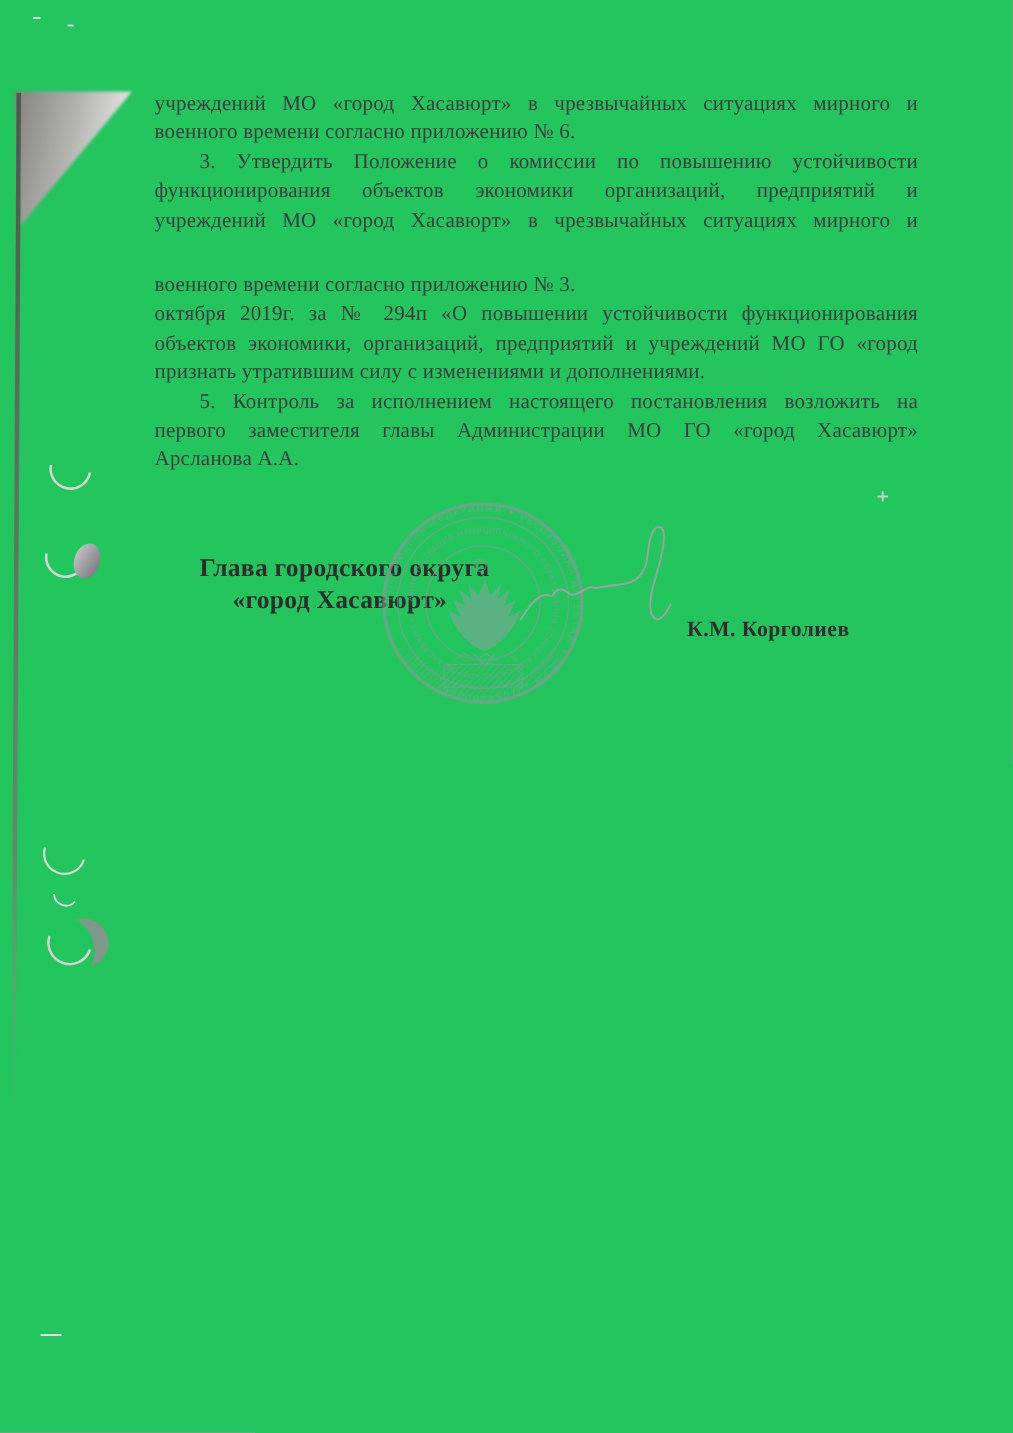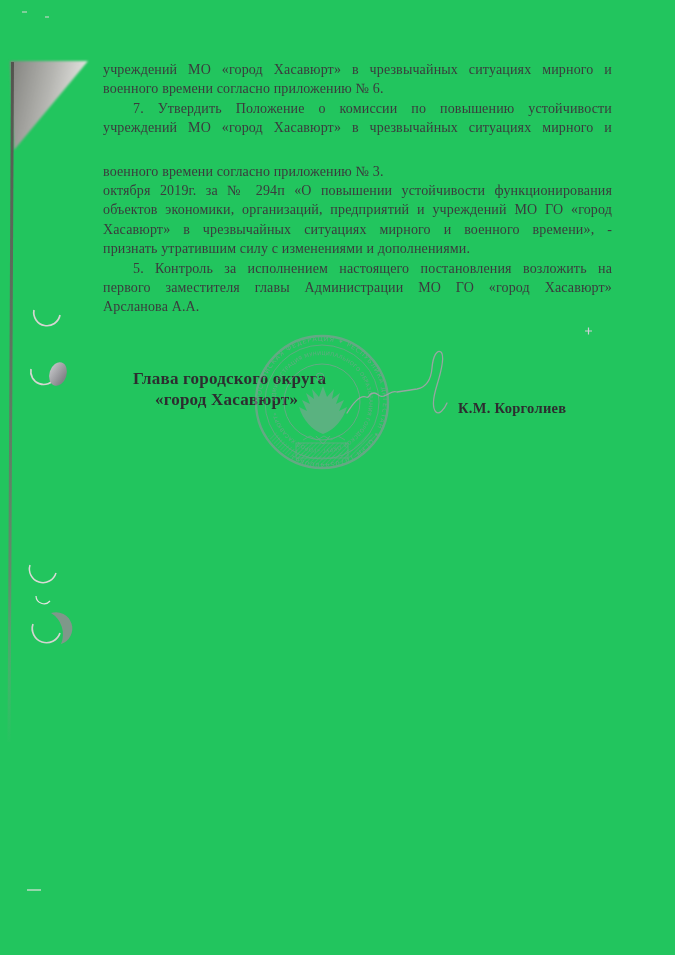--- a/index.html
+++ b/index.html
@@ -25,21 +25,21 @@
   }
   .line.just{text-align-last:justify;}
   
   .closing-title{
     position:absolute;left:133px;top:369px;
     font-weight:bold;font-size:17px;line-height:20.5px;
     color:#2d2d30;letter-spacing:0.2px;
   }
   .closing-title .l2{padding-left:22px;}
   .signer{
-    position:absolute;left:458px;top:400px;
+    position:absolute;left:458px;top:412px;
     font-weight:bold;font-size:14.5px;color:#2d2d30;letter-spacing:0.3px;
   }
   svg.layer{position:absolute;left:0;top:0;pointer-events:none;}
   .stamp-text{font-family:"DejaVu Sans", sans-serif;}
 </style>
 </head>
 <body>
 
 <div class="page">
 
@@ -82,26 +82,26 @@
     <g stroke="#cfcfd6" stroke-width="1.2">
       <path d="M585,331 h7 M588.5,327.5 v7"></path>
       <path d="M22,12 h5 M45,17 h4" stroke="#d9d9d5"></path>
       <path d="M27,890 h14" stroke="#e2e2de"></path>
     </g>
   </svg>
 
   <div class="body-text">
       <div class="line just" style="text-indent: 0px;">учреждений МО «город Хасавюрт» в чрезвычайных ситуациях мирного и</div>
       <div class="line" style="text-indent: 0px;">военного времени согласно приложению № 6.</div>
-      <div class="line just" style="text-indent: 30px;">7. Утвердить Положение о комиссии по повышению устойчивости</div>
+      <div class="line just" style="text-indent: 30px;">3. Утвердить Положение о комиссии по повышению устойчивости</div>
+      <div class="line just" style="text-indent: 0px;">функционирования объектов экономики организаций, предприятий и</div>
       <div class="line just" style="text-indent: 0px;">учреждений МО «город Хасавюрт» в чрезвычайных ситуациях мирного и</div>
       <div class="line" style="text-indent: 0px; margin-top: 24px;">военного времени согласно приложению № 3.</div>
       <div class="line just" style="text-indent: 0px;">октября 2019г. за № 294п «О повышении устойчивости функционирования</div>
       <div class="line just" style="text-indent: 0px;">объектов экономики, организаций, предприятий и учреждений МО ГО «город</div>
-      <div class="line just" style="text-indent: 0px;">Хасавюрт» в чрезвычайных ситуациях мирного и военного времени», -</div>
       <div class="line" style="text-indent: 0px;">признать утратившим силу с изменениями и дополнениями.</div>
       <div class="line just" style="text-indent: 30px;">5. Контроль за исполнением настоящего постановления возложить на</div>
       <div class="line just" style="text-indent: 0px;">первого заместителя главы Администрации МО ГО «город Хасавюрт»</div>
       <div class="line" style="text-indent: 0px;">Арсланова А.А.</div>
     </div>
 
   <div class="closing-title">
     <div class="l1">Глава городского округа</div>
     <div class="l2">«город Хасавюрт»</div>
   </div>

